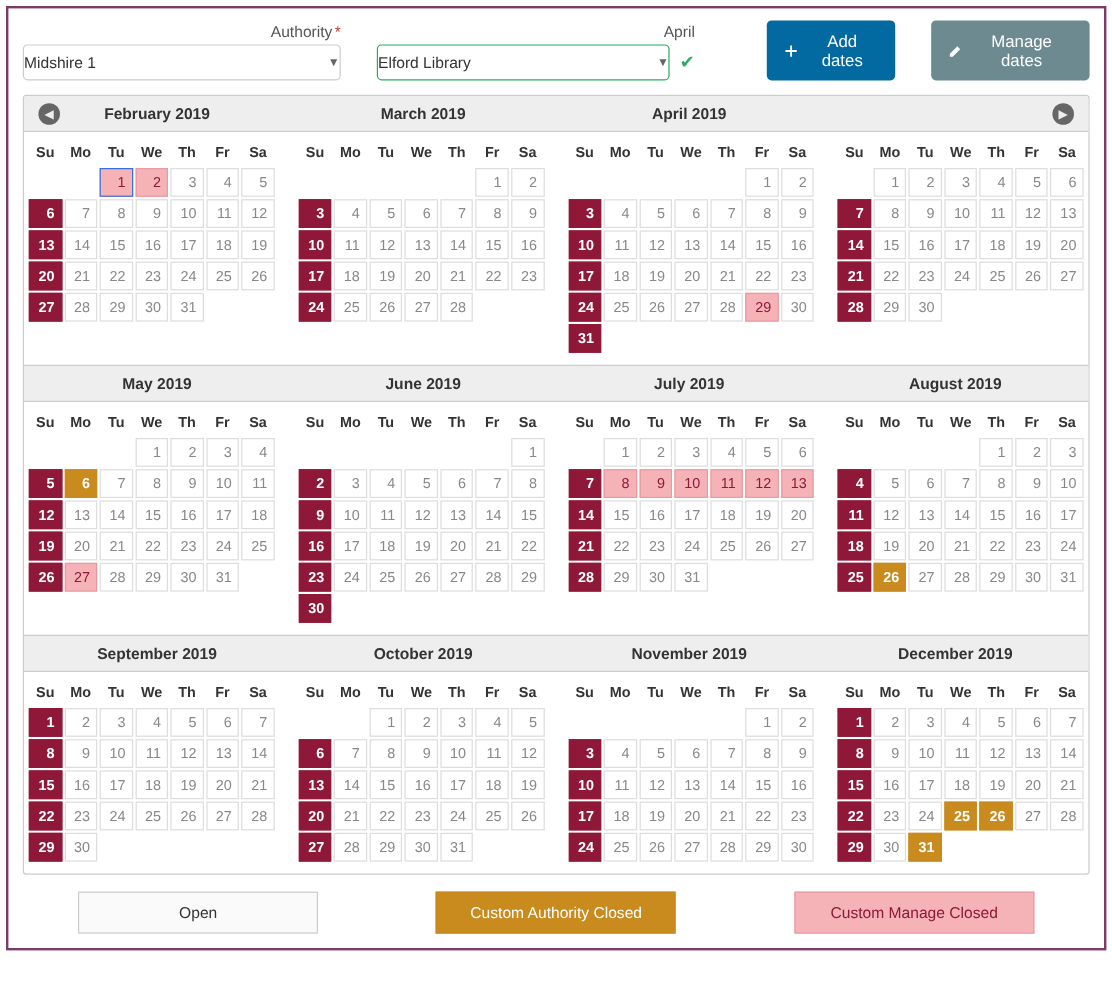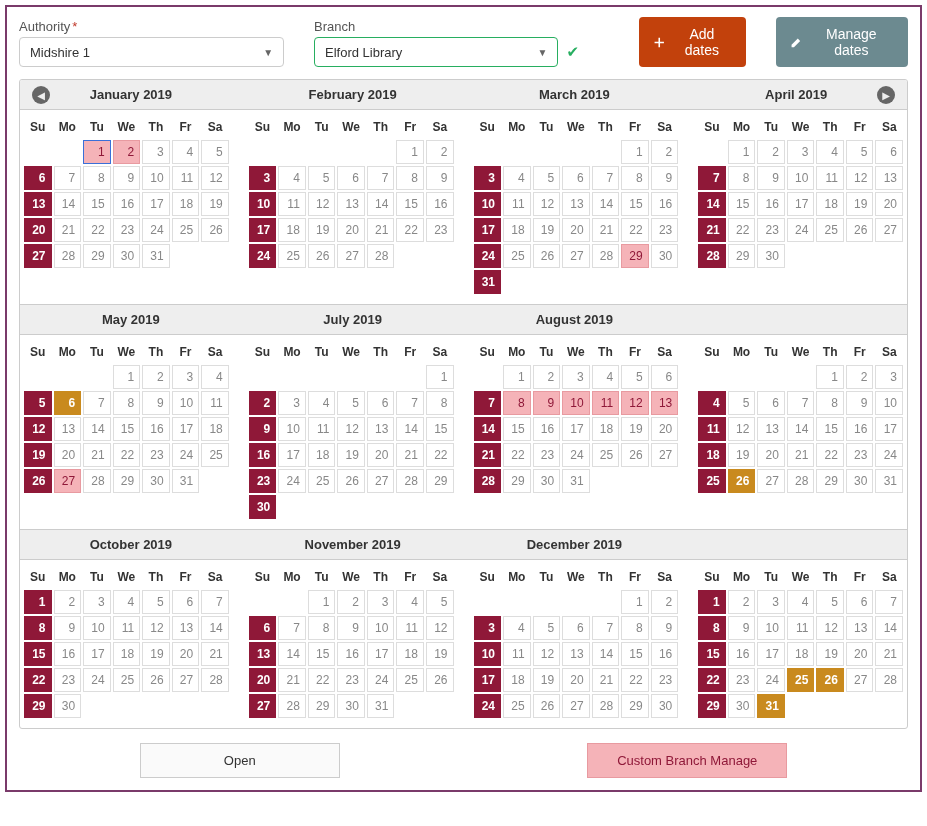--- a/index.html
+++ b/index.html
@@ -16,30 +16,30 @@
     padding: 10px 12px 12px 12px;
     width: 917px;
     margin: 0 auto;
   }
   .top-row {
     display: flex;
     align-items: flex-end;
     gap: 30px;
     margin-bottom: 12px;
   }
-  .field-group { display: flex; flex-direction: column; }
+  .field-group { display: flex; flex-direction: column; text-align: right; }
   .field-label { font-size: 13px; color: #555; margin-bottom: 3px; }
   .req { color: #c0392b; margin-left: 2px; }
   .select-control {
     display: flex;
     align-items: center;
     justify-content: space-between;
     border: 1px solid #ccc;
     border-radius: 4px;
-    padding: 6px 10px;
+    padding: 6px 0;
     background: #fff;
     min-height: 30px;
   }
   .select-control.valid { border-color: #27ae60; }
   .select-caret { color: #666; font-size: 10px; margin-left: 8px; }
   .valid-icon {
     color: #27ae60;
     font-size: 15px;
     margin-left: 8px;
   }
@@ -49,21 +49,21 @@
     display: inline-flex;
     align-items: center;
     gap: 6px;
     border: none;
     border-radius: 4px;
     padding: 9px 14px;
     font-size: 14px;
     color: #fff;
     cursor: pointer;
   }
-  .btn-teal { background: #c2410c; }
+  .btn-teal { background: #0369a1; }
   .btn-slate { background: #6c8a90; justify-content: space-between; }
   .btn svg { width: 13px; height: 13px; fill: #fff; }
 
   .cal-wrapper {
     border: 1px solid #ccc;
     border-radius: 3px;
     overflow: hidden;
   }
   .nav-arrow {
     position: absolute;
@@ -169,21 +169,21 @@
       <div class="field-label">
         <span>Authority</span><span class="req">*</span>
       </div>
       <div class="select-control">
         <span>Midshire 1</span>
         <span class="select-caret">▼</span>
       </div>
     </div>
 
     <div class="field-group" style="width:275px">
-      <div class="field-label">Branch</div>
+      <div class="field-label">April</div>
       <div class="branch-wrap">
         <div class="select-control valid" style="flex:1">
           <span>Elford Library</span>
           <span class="select-caret">▼</span>
         </div>
         <span class="valid-icon">✔</span>
       </div>
     </div>
 
     <div class="spacer"></div>
@@ -199,21 +199,20 @@
           <path d="M2 11l8-8 3 3-8 8H2v-3z"></path>
         </svg>
       <span>Manage dates</span>
     </button>
   </div>
 
   <div class="cal-wrapper">
 
     <div class="header-strip">
       <div class="nav-arrow left">◀</div>
-      <div class="mtitle">January 2019</div>
       <div class="mtitle">February 2019</div>
       <div class="mtitle">March 2019</div>
       <div class="mtitle">April 2019</div>
       <div class="nav-arrow right">▶</div>
     </div>
     <div class="months-row" id="row-0">
         <div class="month-block">
           <div class="dow-row">
             <div class="dow">Su</div>
             <div class="dow">Mo</div>
@@ -443,20 +442,21 @@
             <div class="day empty"></div>
             <div class="day empty"></div>
             <div class="day empty"></div>
             <div class="day empty"></div>
           </div>
         </div>
       </div>
 
     <div class="section-strip">
       <div class="mtitle">May 2019</div>
+      <div class="mtitle">June 2019</div>
       <div class="mtitle">July 2019</div>
       <div class="mtitle">August 2019</div>
     </div>
     <div class="months-row" id="row-1">
         <div class="month-block">
           <div class="dow-row">
             <div class="dow">Su</div>
             <div class="dow">Mo</div>
             <div class="dow">Tu</div>
             <div class="dow">We</div>
@@ -683,20 +683,21 @@
             <div class="day">27</div>
             <div class="day">28</div>
             <div class="day">29</div>
             <div class="day">30</div>
             <div class="day">31</div>
           </div>
         </div>
       </div>
 
     <div class="section-strip">
+      <div class="mtitle">September 2019</div>
       <div class="mtitle">October 2019</div>
       <div class="mtitle">November 2019</div>
       <div class="mtitle">December 2019</div>
     </div>
     <div class="months-row" id="row-2">
         <div class="month-block">
           <div class="dow-row">
             <div class="dow">Su</div>
             <div class="dow">Mo</div>
             <div class="dow">Tu</div>
@@ -918,16 +919,17 @@
             <div class="day empty"></div>
             <div class="day empty"></div>
           </div>
         </div>
       </div>
 
   </div>
 
   <div class="legend">
     <div class="legend-item open">Open</div>
-    <div class="legend-item cust-branch">Custom Branch Manage</div>
+    <div class="legend-item cust-auth">Custom Authority Closed</div>
+    <div class="legend-item cust-branch">Custom Manage Closed</div>
   </div>
 
 </div>
 
 </body></html>

